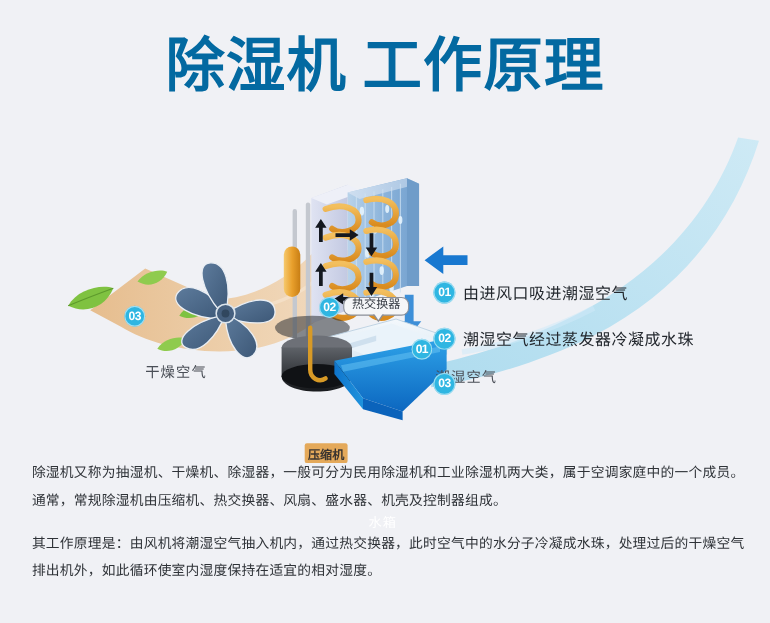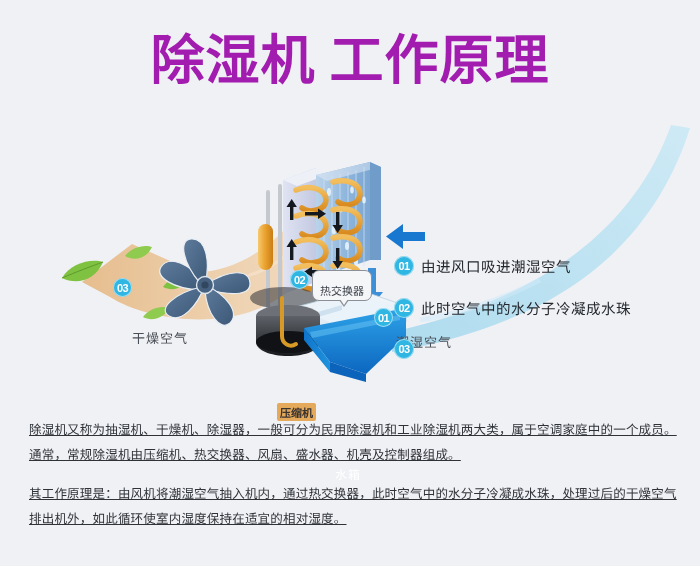--- a/index.html
+++ b/index.html
@@ -14,39 +14,39 @@
   }
   #page{position:relative;width:700px;height:566px;}
 
   
   .title{
     position:absolute;left:0;top:32px;width:700px;
     text-align:center;
     font-size:54px;
     font-weight:bold;
     letter-spacing:1px;
-    color:#a21caf;
+    color:#0369a1;
     line-height:1.05;
     white-space:nowrap;
   }
   .title .t1{font-weight:bold;}
   .title .t2{font-weight:bold;margin-left:14px;}
 
   
   .stage{position:absolute;left:0;top:120px;width:700px;height:280px;}
   .stage svg{position:absolute;left:0;top:0;}
 
   
   .bubble{
     position:absolute;
     left:312px;top:150px;
     background:#f5f6f8;
     border:1px solid #8b8f98;
     border-radius:7px;
-    padding:14px 7px 3px 7px;
+    padding:0 7px 3px 7px;
     font-size:11px;
     color:#3a3f47;
     white-space:nowrap;
     line-height:1.1;
   }
   .bubble .tail{
     position:absolute;left:26px;bottom:-7px;width:0;height:0;
     border-left:5px solid transparent;border-right:5px solid transparent;
     border-top:7px solid #8b8f98;
   }
@@ -90,21 +90,21 @@
     background:#2fb6e2;color:#fff;
     font-size:11px;font-weight:bold;
     display:flex;align-items:center;justify-content:center;
     box-shadow:0 0 0 1px rgba(255,255,255,.5) inset;
     letter-spacing:-0.5px;
   }
   .legend-text{margin-left:7px;font-size:14.5px;color:#23282e;letter-spacing:.5px;white-space:nowrap;}
 
   
   .body-copy{position:absolute;left:29px;top:418px;width:648px;}
-  .para{font-size:12.5px;line-height:2.0;color:#2f3338;letter-spacing:.2px;margin:0 0 14px 0;text-decoration:underline;}
+  .para{font-size:12.5px;line-height:2.0;color:#2f3338;letter-spacing:.2px;margin:0 0 14px 0;}
   .para:last-child{margin-bottom:0;}
 </style>
 </head>
 <body>
 
 <div id="page">
 
   <div class="title">
     <span class="t1">除湿机</span><span class="t2">工作原理</span>
   </div>
@@ -312,21 +312,21 @@
     <div class="dlabel" id="lbl-tank">水箱</div>
   </div>
 
   <div class="legend">
     <div class="legend-row">
       <div class="badge">01</div>
       <div class="legend-text">由进风口吸进潮湿空气</div>
     </div>
     <div class="legend-row">
       <div class="badge">02</div>
-      <div class="legend-text">此时空气中的水分子冷凝成水珠</div>
+      <div class="legend-text">潮湿空气经过蒸发器冷凝成水珠</div>
     </div>
     <div class="legend-row">
       <div class="badge">03</div>
     </div>
   </div>
 
   <div class="body-copy">
     <p class="para">除湿机又称为抽湿机、干燥机、除湿器，一般可分为民用除湿机和工业除湿机两大类，属于空调家庭中的一个成员。通常，常规除湿机由压缩机、热交换器、风扇、盛水器、机壳及控制器组成。</p>
     <p class="para">其工作原理是：由风机将潮湿空气抽入机内，通过热交换器，此时空气中的水分子冷凝成水珠，处理过后的干燥空气排出机外，如此循环使室内湿度保持在适宜的相对湿度。</p>
   </div>

